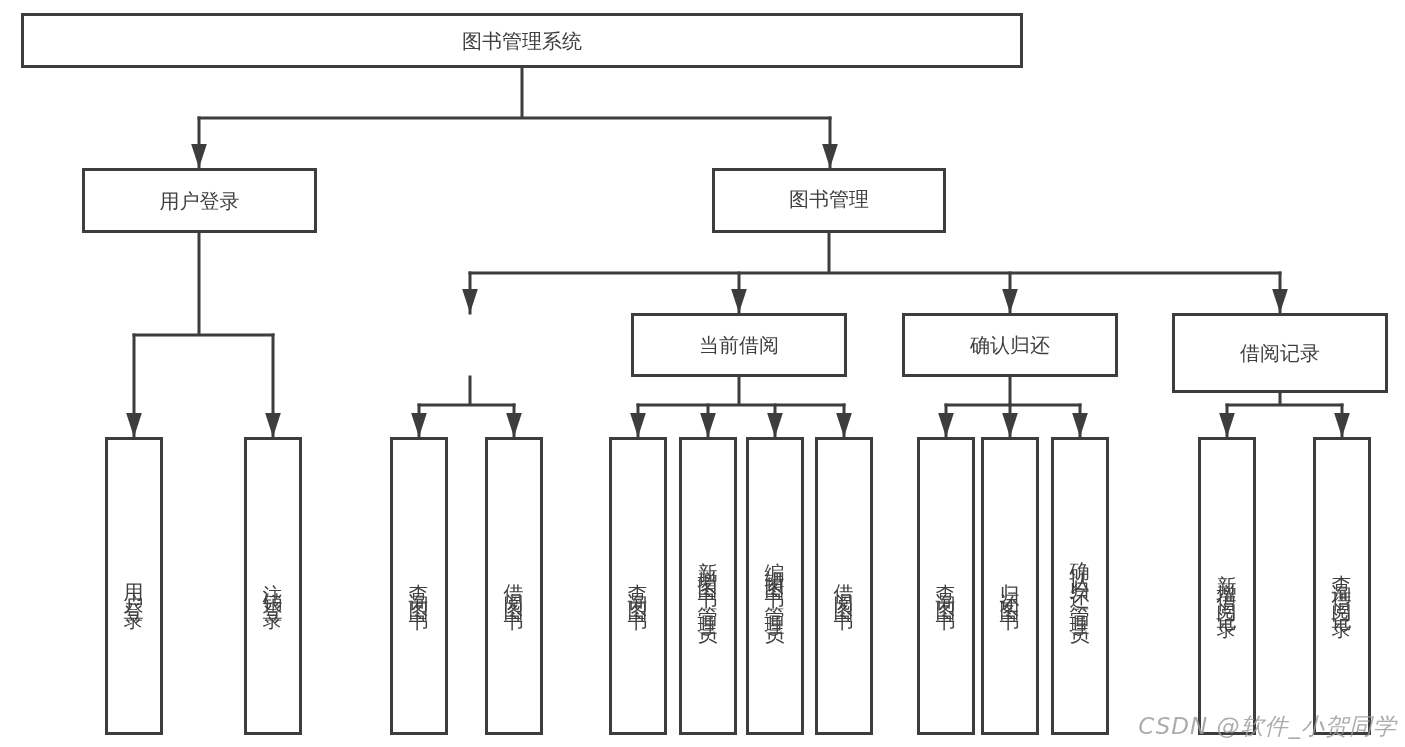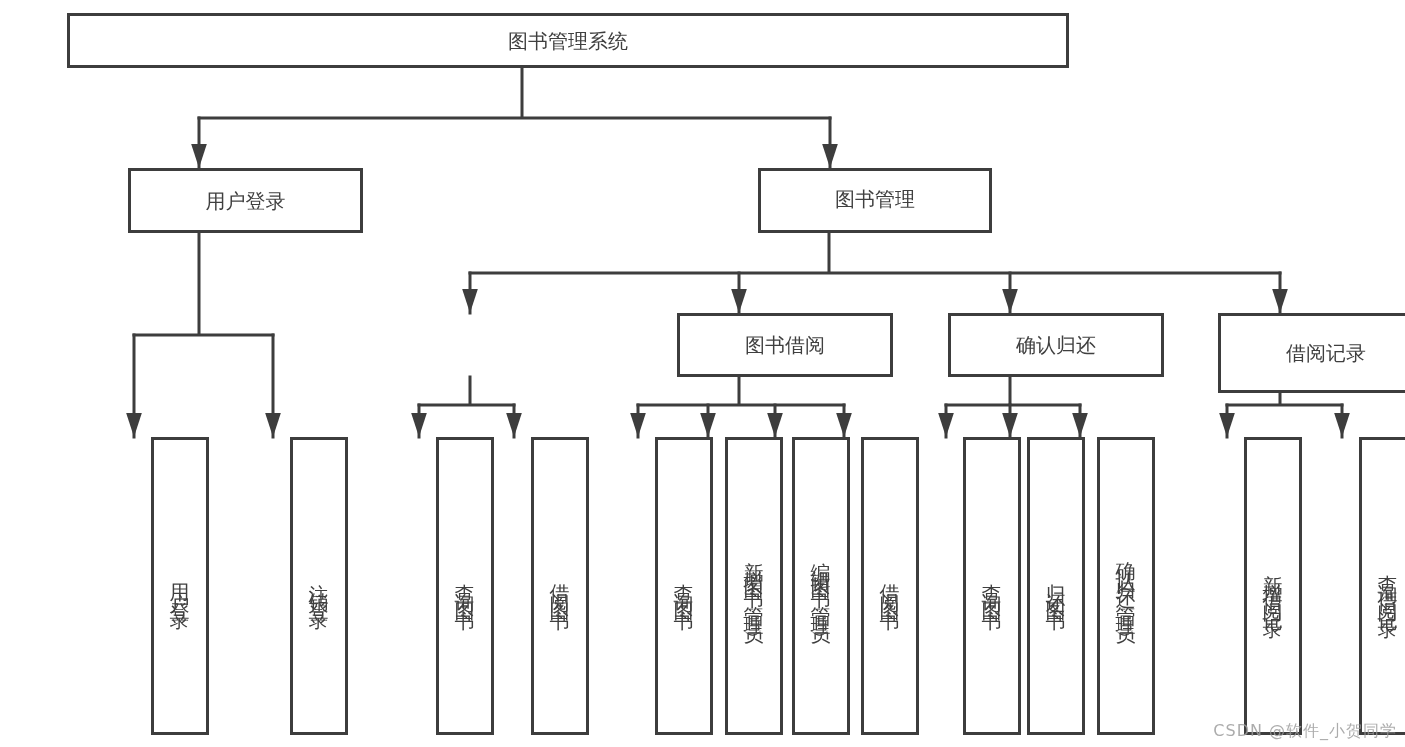--- a/index.html
+++ b/index.html
@@ -18,21 +18,20 @@
   #wires{position:absolute;left:0;top:0;width:1405px;height:747px;}
   .node{
     position:absolute;
     box-sizing:border-box;
     border:3px solid var(--line);
     background:#fff;
     display:flex;align-items:center;justify-content:center;
     color:var(--text);
     font-size:20px;
     line-height:1;
-    margin-left:46px;
   }
   .vnode{
     writing-mode:vertical-rl;
     text-orientation:mixed;
     letter-spacing:9px;
     font-size:20px;
   }
   
   .n-root{left:21px;top:13px;width:1002px;height:55px;}
   
@@ -46,25 +45,26 @@
   
   .leaf{top:437px;width:58px;height:298px;}
   .l-g1a{left:105px;} .l-g1b{left:244px;}
   .l-g2a{left:390px;} .l-g2b{left:485px;}
   .l-g3a{left:609px;} .l-g3b{left:679px;} .l-g3c{left:746px;} .l-g3d{left:815px;}
   .l-g4a{left:917px;} .l-g4b{left:981px;} .l-g4c{left:1051px;}
   .l-g5a{left:1198px;} .l-g5b{left:1313px;}
   #watermark{
     position:absolute;
     right:8px;bottom:5px;
-    font-size:16px;
+    font-size:23px;
     color:rgba(158,158,158,0.85);
     letter-spacing:1px;
     z-index:5;
     white-space:nowrap;
+    font-style:italic;
   }
 </style>
 </head>
 <body>
 
 <div id="stage">
 
   <svg id="wires" width="1405" height="747" viewBox="0 0 1405 747" aria-hidden="true">
     <defs>
       <marker id="arr" markerWidth="17" markerHeight="26" refX="8.5" refY="24.5" orient="0" markerUnits="userSpaceOnUse">
@@ -106,21 +106,21 @@
       <line x1="1227" y1="405" x2="1227" y2="437" marker-end="url(#arr)"></line>
       <line x1="1342" y1="405" x2="1342" y2="437" marker-end="url(#arr)"></line>
     </g>
   </svg>
 
   <div class="node n-root">图书管理系统</div>
 
   <div class="node n-login">用户登录</div>
   <div class="node n-mgmt">图书管理</div>
 
-  <div class="node n-bor">图书借阅</div>
+  <div class="node n-bor">当前借阅</div>
   <div class="node n-cur">确认归还</div>
   <div class="node n-hist">借阅记录</div>
 
   <div class="node vnode leaf l-g1a">用户登录</div>
   <div class="node vnode leaf l-g1b">注销登录</div>
 
   <div class="node vnode leaf l-g2a">查询图书</div>
   <div class="node vnode leaf l-g2b">借阅图书</div>
 
   <div class="node vnode leaf l-g3a">查询图书</div>

